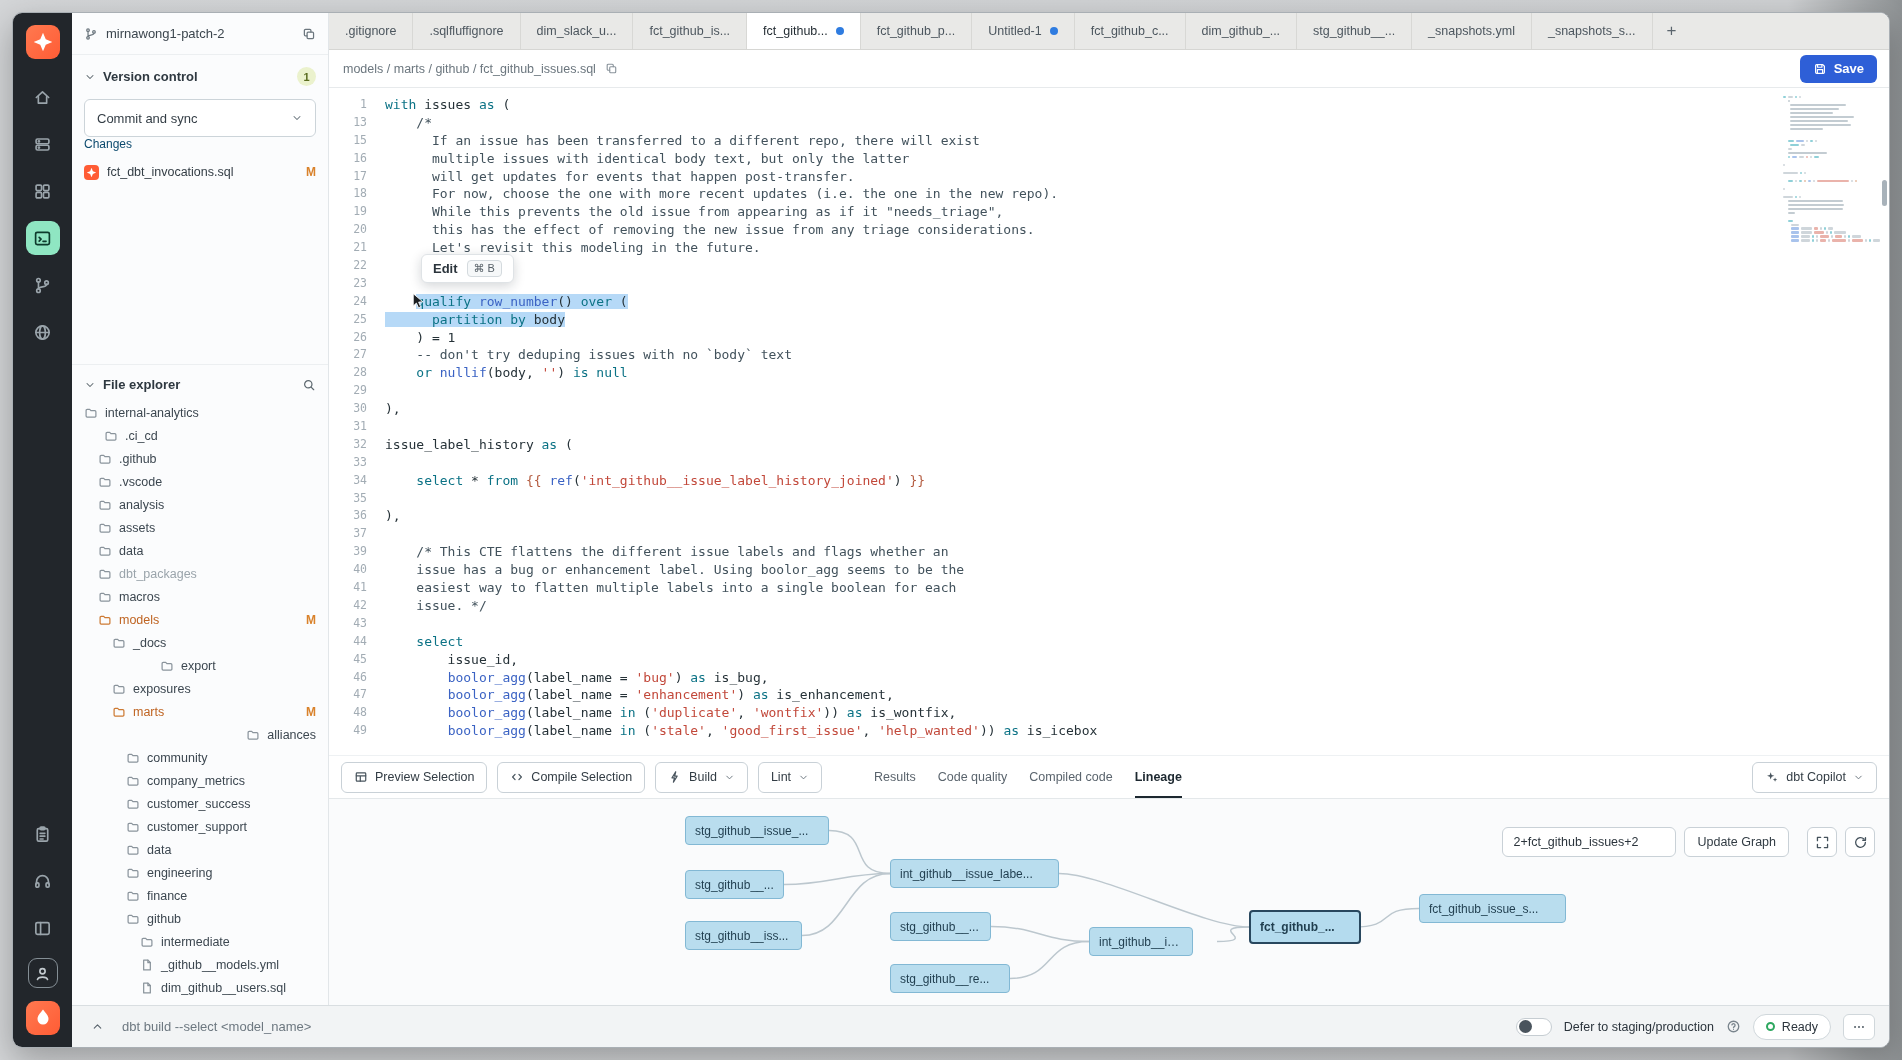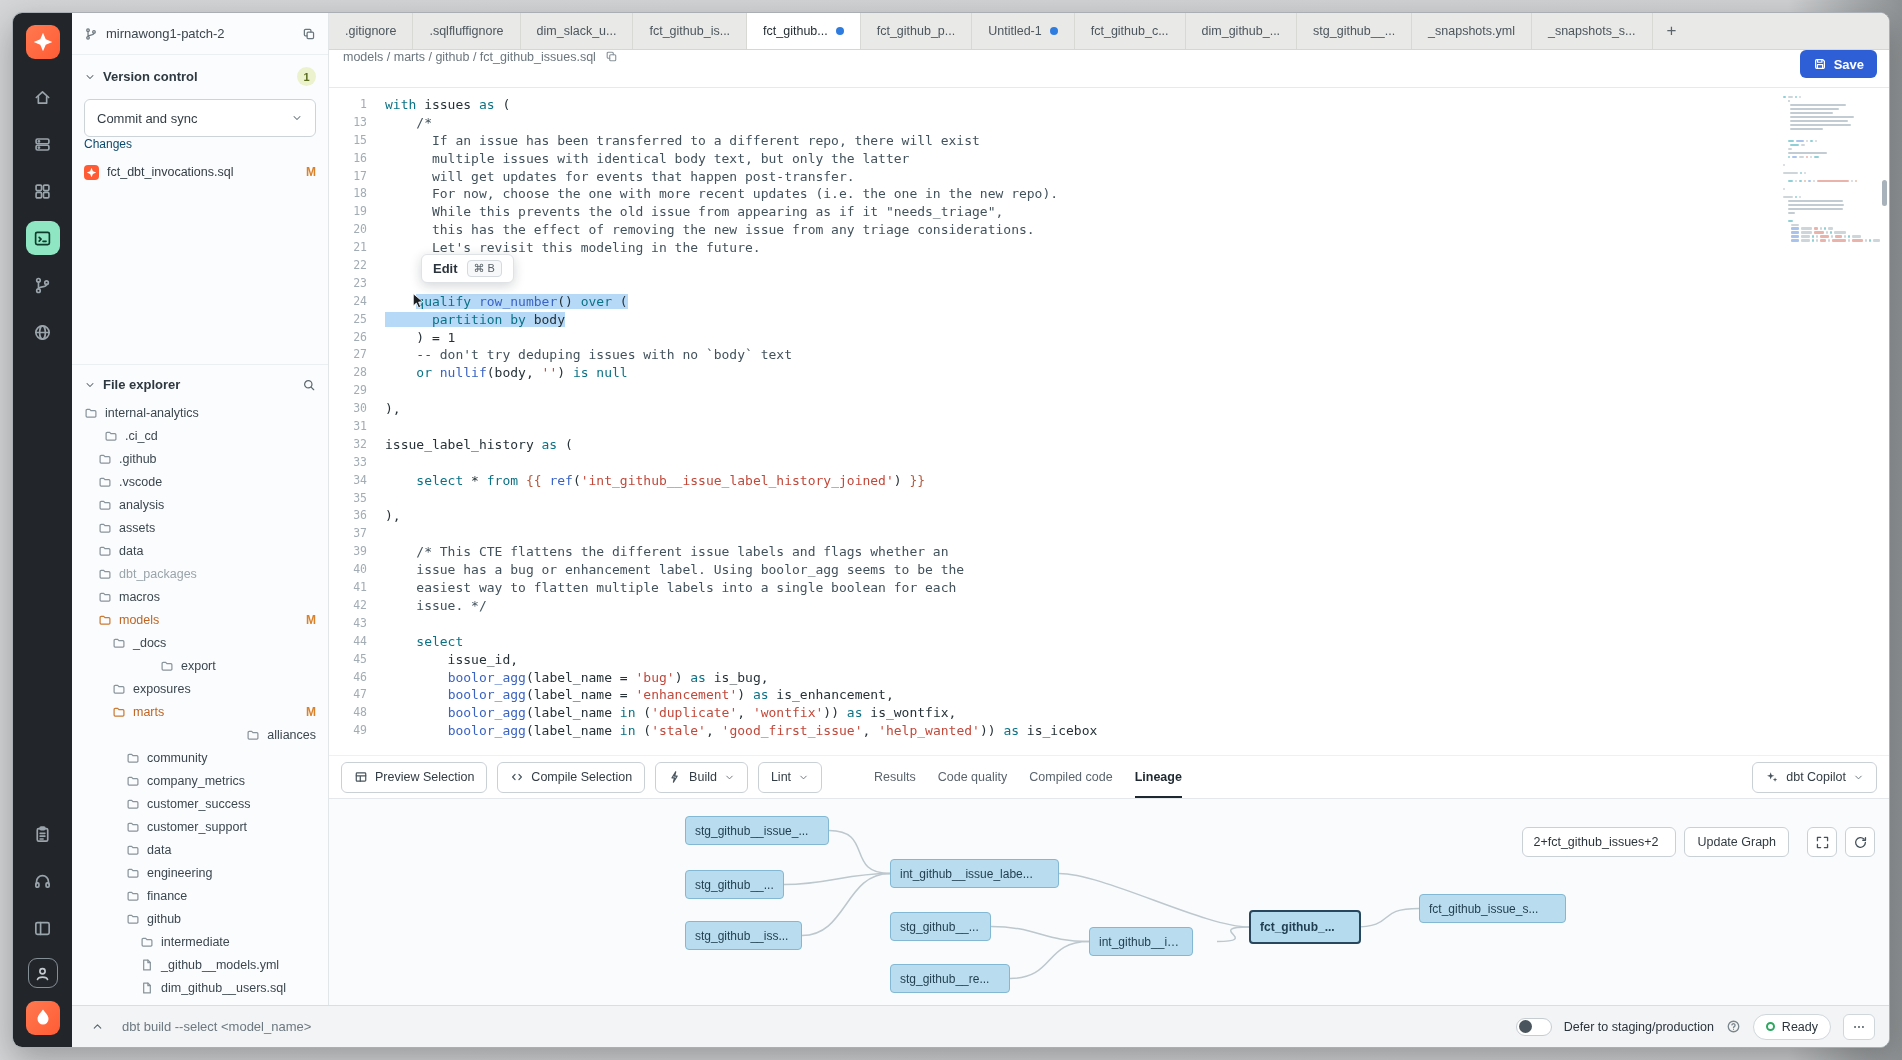--- a/index.html
+++ b/index.html
@@ -51,21 +51,21 @@
   .tree-row.modified .icon{color:#cd7a33}
   .tree-row.muted{color:#9aa4ab}
 
   
   .editor-col{flex:1;display:flex;flex-direction:column;min-width:0}
   .tabstrip{flex:0 0 37px;background:#e9e9e7;display:flex;align-items:stretch;border-bottom:1px solid #d6d6d3;overflow:hidden}
   .tab{display:flex;align-items:center;gap:8px;padding:0 16px;font-size:12.5px;color:#4c565e;border-right:1px solid #d8d8d5;cursor:pointer;white-space:nowrap}
   .tab.active{background:#fff;color:#1f282f}
   .dirty-dot{width:8px;height:8px;border-radius:50%;background:#2f7ce0}
   .tab-plus{width:38px;display:flex;align-items:center;justify-content:center;color:#5b656d;font-size:17px;cursor:pointer}
-  .crumb-bar{flex:0 0 38px;display:flex;padding:0 12px 0 14px;border-bottom:1px solid #e7eaec;background:#fff}
+  .crumb-bar{flex:0 0 38px;display:flex;align-items:center;padding:0 12px 0 14px;border-bottom:1px solid #e7eaec;background:#fff}
   .crumb{font-size:12.5px;color:#6b767e}
   .crumb-copy{width:13px;height:13px;color:#8a949c;margin-left:9px;cursor:pointer}
   .save-btn{margin-left:auto;background:#2e5fd7;color:#fff;border:none;border-radius:6px;height:28px;padding:0 13px;display:flex;align-items:center;gap:7px;font-size:13px;font-weight:600;cursor:pointer}
   .save-btn .icon{width:14px;height:14px}
 
   
   .editor{flex:1;position:relative;overflow:hidden;background:#fff;font-family:"DejaVu Sans Mono",monospace}
   .code{padding-top:8px}
   .code-row{display:flex;height:17.9px;line-height:17.9px}
   .ln{flex:0 0 56px;text-align:right;padding-right:18px;font-size:11.5px;color:#a2acb4;user-select:none}
@@ -94,21 +94,21 @@
   .copilot-wrap{margin-left:auto;display:flex;align-items:center}
 
   
   .lineage{flex:0 0 206px;position:relative;background:#fafbfc;overflow:hidden}
   .edges{position:absolute;left:0;top:0}
   .edge{fill:none;stroke:#bcc7ce;stroke-width:1.5}
   .lnode{position:absolute;height:29px;background:#b9ddee;border:1.5px solid #82b8d4;border-radius:4px;display:flex;align-items:center;padding:0 9px;font-size:12px;color:#1f3d4e;white-space:nowrap;overflow:hidden;cursor:pointer}
   .lnode span{overflow:hidden;text-overflow:ellipsis}
   .lnode.selected{height:34px;border:2px solid #28475e;font-weight:600;background:#b4dbee}
   .lineage-controls{position:absolute;top:28px;right:14px;display:flex;align-items:center;gap:8px}
-  .sel-input{width:154px;height:30px;border:1px solid #c9d1d7;border-radius:6px;padding:0 10px;font-size:12.5px;color:#2b343c;background:#fff}
+  .sel-input{width:174px;height:30px;border:1px solid #c9d1d7;border-radius:6px;padding:0 10px;font-size:12.5px;color:#2b343c;background:#fff}
   .lc-btn{height:30px;padding:0 12px;border:1px solid #c9d1d7;border-radius:6px;background:#fff;font-size:12.5px;color:#323c44;cursor:pointer;font-family:"Liberation Sans",sans-serif}
   .icon-btn{width:30px;height:30px;border:1px solid #c9d1d7;border-radius:6px;background:#fff;display:flex;align-items:center;justify-content:center;color:#45525c;cursor:pointer}
   .icon-btn .icon{width:15px;height:15px}
   .gap-left{margin-left:10px}
 
   
   .statusbar{flex:0 0 42px;background:#f2f4f5;border-top:1px solid #d9dee1;display:flex;align-items:center;padding:0 14px;gap:14px}
   .sb-collapse{width:22px;height:22px;color:#5a646d;display:flex;align-items:center;justify-content:center;cursor:pointer}
   .sb-collapse .icon{width:13px;height:13px}
   .sb-cmd{font-size:13px;color:#6d7880}

